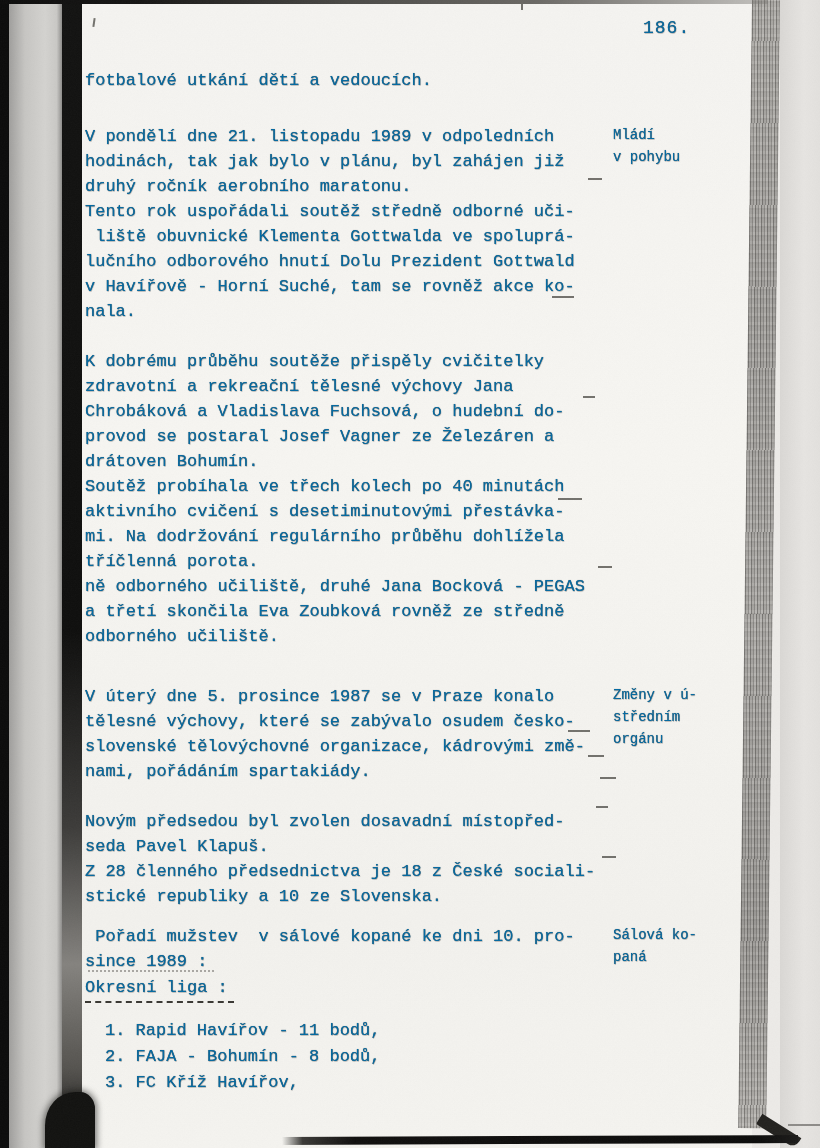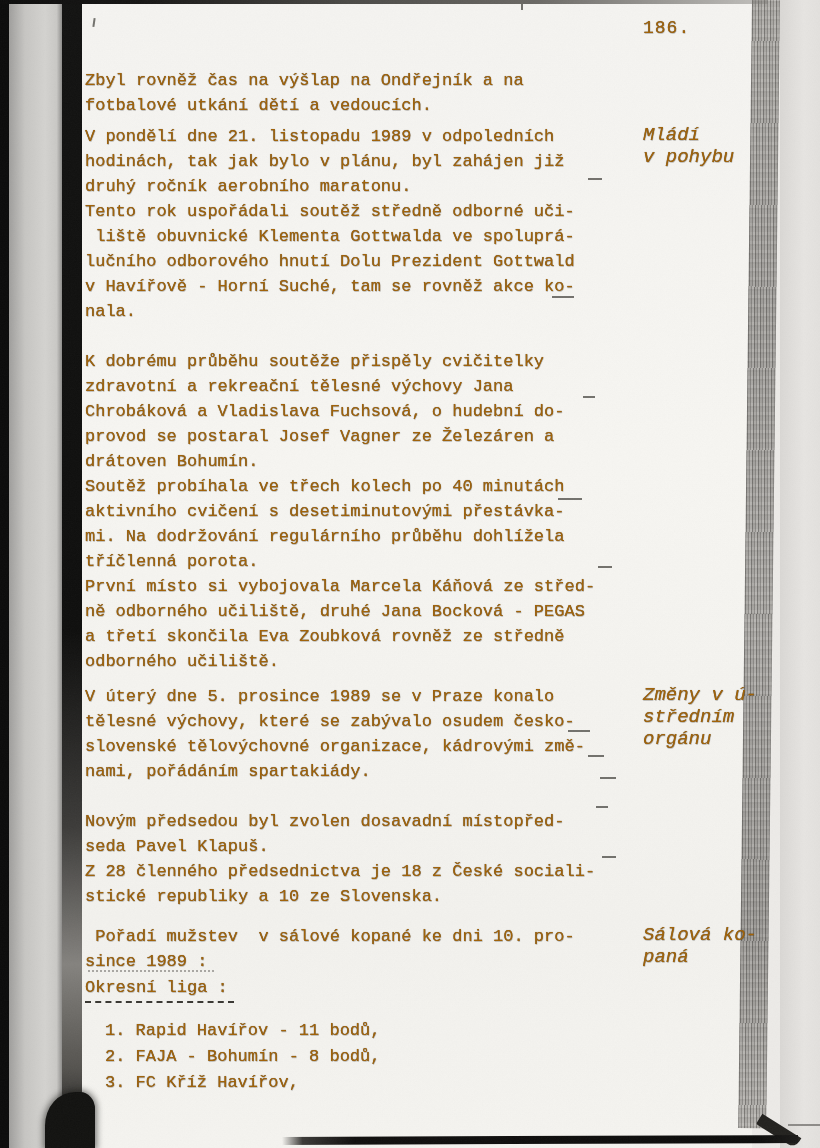--- a/index.html
+++ b/index.html
@@ -29,24 +29,24 @@
     transform:rotate(32deg);transform-origin:left bottom;border-radius:0 0 8px 2px;}
   .right-thin-line{left:788px;top:1124px;width:32px;height:2px;background:#8d8b88;}
   .top-edge-line{left:0;top:0;width:768px;height:4px;
     background:linear-gradient(90deg,#0c0c0c,#161514 18%,#4a4946 45%,#6b6965 70%,rgba(120,118,114,.4));}
   .bottom-strip{left:282px;top:1136px;width:516px;height:8px;
     transform:rotate(-0.2deg);
     background:linear-gradient(90deg,rgba(40,39,37,0),#3a3936 4%,#100f0e 14%,#0c0c0b 92%,#1c1b1a);}
   .bottom-left-blob{left:45px;top:1092px;width:50px;height:56px;background:#121210;
     border-radius:60% 30% 0 0;box-shadow:0 0 6px 2px rgba(18,18,16,.55);}
   
-  .ink{color:#a16207;text-shadow:0 0 .7px rgba(57,55,50,.85),.5px .5px 0 rgba(57,55,50,.22);}
+  .ink{color:#0369a1;text-shadow:0 0 .7px rgba(57,55,50,.85),.5px .5px 0 rgba(57,55,50,.22);}
   .para{left:85px;width:540px;font-size:17px;line-height:25px;}
   .tline{white-space:pre;height:25px;}
-  .margin-note{left:643px;width:150px;font-size:19px;line-height:22px;font-style:italic;}
+  .margin-note{left:613px;width:150px;font-size:14px;line-height:22px;}
   .margin-note .tline{height:22px;}
   .page-number{left:643px;top:18px;font-size:18px;letter-spacing:1px;}
   .p0{top:68px}.p1{top:124px}.p2{top:199px}.p3{top:349px}.p4{top:474px}
   .p5{top:574px}.p6{top:684px}.p7{top:809px}.p8{top:859px}.p9{top:924px}
   .m0{top:124px}.m1{top:684px}.m2{top:924px}
   .heading{left:85px;top:978px;font-size:17px;display:inline-block;
     border-bottom:2px dashed #3a3833;padding-bottom:4px;padding-right:6px;}
   .heading-ghost{left:88px;top:970px;width:126px;height:0;
     border-top:2px dotted rgba(58,56,51,.40);}
   .rank-list{left:85px;top:1018px;font-size:17px;line-height:26px;}
@@ -66,21 +66,20 @@
 <div class="abs right-outer"></div>
 <div class="abs right-corner-fold"></div>
 <div class="abs right-thin-line"></div>
 <div class="abs top-edge-line"></div>
 <div class="abs bottom-strip"></div>
 <div class="abs bottom-left-blob"></div>
 
 <div class="abs ink page-number">186.</div>
 
 <div class="abs ink para p0">
-  <div class="tline">Zbyl rovněž čas na výšlap na Ondřejník a na</div>
   <div class="tline">fotbalové utkání dětí a vedoucích.</div>
 </div>
 <div class="abs ink para p1">
   <div class="tline">V pondělí dne 21. listopadu 1989 v odpoledních</div>
   <div class="tline">hodinách, tak jak bylo v plánu, byl zahájen již</div>
   <div class="tline">druhý ročník aerobního maratonu.</div>
 </div>
 <div class="abs ink para p2">
   <div class="tline">Tento rok uspořádali soutěž středně odborné uči-</div>
   <div class="tline"> liště obuvnické Klementa Gottwalda ve spoluprá-</div>
@@ -95,27 +94,26 @@
   <div class="tline">provod se postaral Josef Vagner ze Železáren a</div>
   <div class="tline">drátoven Bohumín.</div>
 </div>
 <div class="abs ink para p4">
   <div class="tline">Soutěž probíhala ve třech kolech po 40 minutách</div>
   <div class="tline">aktivního cvičení s desetiminutovými přestávka-</div>
   <div class="tline">mi. Na dodržování regulárního průběhu dohlížela</div>
   <div class="tline">tříčlenná porota.</div>
 </div>
 <div class="abs ink para p5">
-  <div class="tline">První místo si vybojovala Marcela Káňová ze střed-</div>
   <div class="tline">ně odborného učiliště, druhé Jana Bocková - PEGAS</div>
   <div class="tline">a třetí skončila Eva Zoubková rovněž ze středně</div>
   <div class="tline">odborného učiliště.</div>
 </div>
 <div class="abs ink para p6">
-  <div class="tline">V úterý dne 5. prosince 1989 se v Praze konalo</div>
+  <div class="tline">V úterý dne 5. prosince 1987 se v Praze konalo</div>
   <div class="tline">tělesné výchovy, které se zabývalo osudem česko-</div>
   <div class="tline">slovenské tělovýchovné organizace, kádrovými změ-</div>
   <div class="tline">nami, pořádáním spartakiády.</div>
 </div>
 <div class="abs ink para p7">
   <div class="tline">Novým předsedou byl zvolen dosavadní místopřed-</div>
   <div class="tline">seda Pavel Klapuš.</div>
 </div>
 <div class="abs ink para p8">
   <div class="tline">Z 28 členného předsednictva je 18 z České sociali-</div>

